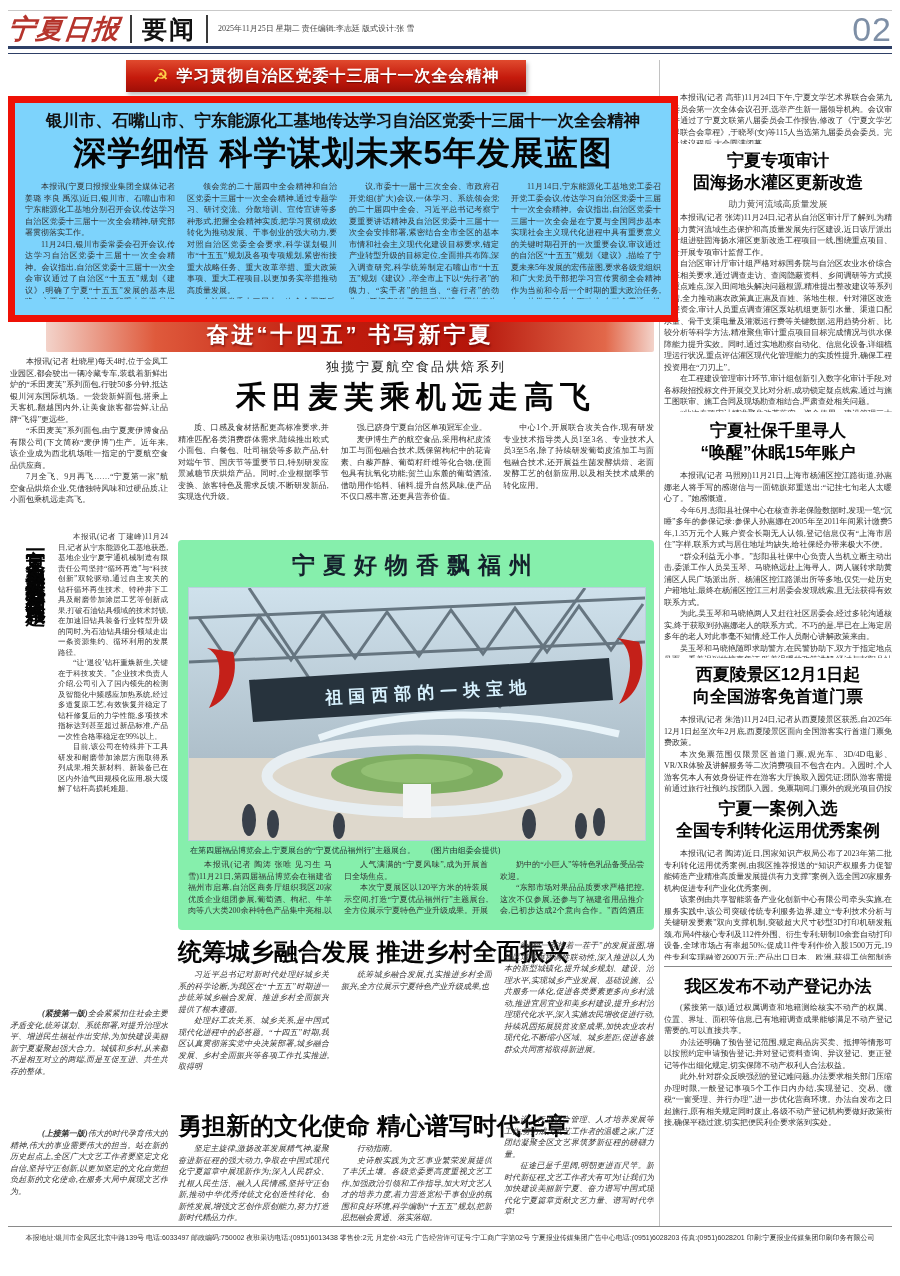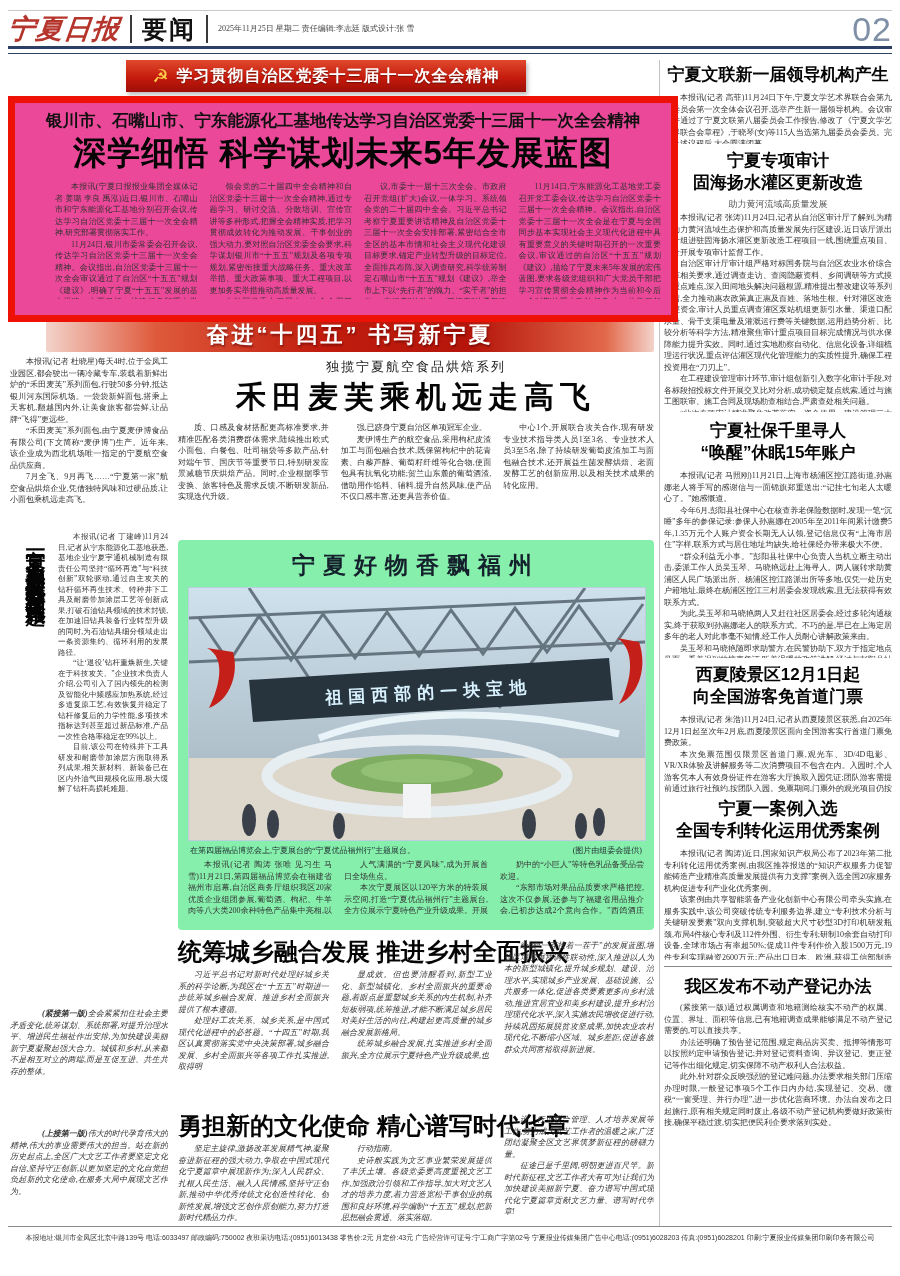--- a/index.html
+++ b/index.html
@@ -32,26 +32,26 @@
   #banner-top{left:126px;top:60px;width:400px;height:32px;
       background:linear-gradient(180deg,#e04a2e 0%,#c51a0c 55%,#9e0e06 100%);
       display:flex;align-items:center;justify-content:center;gap:8px;
       box-shadow:2px 3px 4px rgba(0,0,0,.25);}
   #banner-top .label{color:#fff;font-weight:bold;font-size:16px;letter-spacing:1px;
       font-family:"Liberation Sans",sans-serif;text-shadow:0 1px 1px rgba(0,0,0,.4);}
   #banner-top .emblem{font-family:"DejaVu Sans",sans-serif;color:#ffd24a;font-size:18px;line-height:18px;}
 
   
   #lead-box{left:8px;top:96px;width:636px;height:198px;border:7px solid #ee1106;z-index:5;
-            background:#ec4899;padding:6px 10px 8px 10px;}
+            background:#7dd3fc;padding:6px 10px 8px 10px;}
   #lead-kicker{font-weight:bold;font-size:16.5px;line-height:22px;text-align:center;color:#111;
                font-family:"Liberation Sans",sans-serif;}
   #lead-headline{font-weight:bold;font-size:33px;line-height:40px;text-align:center;color:#050505;
                  font-family:"Liberation Sans",sans-serif;letter-spacing:1px;margin-top:2px;}
-  #lead-cols{margin-top:8px;height:118px;margin-left:30px;}
+  #lead-cols{margin-top:8px;height:118px;}
 
   
   #banner-mid{left:46px;top:318px;width:608px;height:34px;
       background:linear-gradient(90deg,#f3d3ca 0%,#df5a3c 18%,#c01d0e 45%,#b5150a 70%,#e2684a 92%,#f3d3ca 100%);
       display:flex;align-items:center;justify-content:center;border-radius:2px;}
   #banner-mid .label{color:#fff;font-weight:bold;font-size:22px;letter-spacing:3px;
       font-family:"Liberation Sans",sans-serif;text-shadow:1px 2px 2px rgba(90,0,0,.55);}
 
   
   #hetian-left{left:10px;top:356px;width:158px;height:168px;}
@@ -60,21 +60,21 @@
   #hetian-headline{font-weight:bold;font-size:30px;line-height:36px;color:#050505;letter-spacing:6px;
                    font-family:"Liberation Sans",sans-serif;margin-top:3px;}
   #hetian-cols{left:178px;top:422px;width:476px;height:108px;}
 
   
   #photo-panel{left:178px;top:540px;width:476px;height:390px;background:#86efac;border-radius:4px;
                padding:8px 10px;box-sizing:border-box;}
   #photo-header{font-weight:bold;font-size:23px;letter-spacing:8px;text-align:center;color:#14202c;
                 font-family:"Liberation Sans",sans-serif;margin:2px 0 6px 0;}
   #photo-frame{width:456px;height:252px;overflow:hidden;border:1px solid #b9cfdd;background:#cfe0ea;}
-  #photo-caption-row{display:flex;justify-content:space-between;margin:4px 2px 3px 2px;gap:16px;}
+  #photo-caption-row{display:flex;justify-content:flex-start;margin:4px 2px 3px 2px;gap:16px;}
   #photo-caption-row .cap{font-size:8px;color:#233;}
   #photo-cols{height:58px;}
 
   
   .comment-wrap{display:flex;gap:12px;}
   .comment-main{width:314px;}
   .comment-head{font-weight:bold;font-size:24px;line-height:24px;text-align:center;color:#050505;
                 font-family:"Liberation Sans",sans-serif;margin-bottom:5px;white-space:nowrap;}
   .comment-cols{display:flex;gap:12px;overflow:hidden;}
   .comment-col3{width:150px;overflow:hidden;}
@@ -244,21 +244,20 @@
 
   <div class="abs comment-wrap" id="comment1">
     <div class="comment-main">
       <div class="comment-head">统筹城乡融合发展 推进乡村全面振兴</div>
       <div class="comment-cols t8 italic">
         <div class="col">
             <p class="para">习近平总书记对新时代处理好城乡关系的科学论断,为我区在“十五五”时期进一步统筹城乡融合发展、推进乡村全面振兴提供了根本遵循。</p>
             <p class="para">处理好工农关系、城乡关系,是中国式现代化进程中的必答题。“十四五”时期,我区认真贯彻落实党中央决策部署,城乡融合发展、乡村全面振兴等各项工作扎实推进,取得明</p>
           </div>
         <div class="col">
-            <p class="para">显成效。但也要清醒看到,新型工业化、新型城镇化、乡村全面振兴的重要命题,着眼点是重塑城乡关系的内生机制,补齐短板弱项,统筹推进,才能不断满足城乡居民对美好生活的向往,构建起更高质量的城乡融合发展新格局。</p>
             <p class="para">统筹城乡融合发展,扎实推进乡村全面振兴,全方位展示宁夏特色产业升级成果,也</p>
           </div>
       </div>
     </div>
     <div class="comment-col3 t8 italic">
         <p class="para">绘就“一茬接着一茬干”的发展蓝图,增强区域发展协调性联动性,深入推进以人为本的新型城镇化,提升城乡规划、建设、治理水平,实现城乡产业发展、基础设施、公共服务一体化,促进各类要素更多向乡村流动,推进宜居宜业和美乡村建设,提升乡村治理现代化水平,深入实施农民增收促进行动,持续巩固拓展脱贫攻坚成果,加快农业农村现代化,不断缩小区域、城乡差距,促进各族群众共同富裕取得新进展。</p>
       </div>
   </div>
 
   <div class="abs comment-wrap" id="comment2">
@@ -289,21 +288,20 @@
       </div>
   </div>
 
   <div class="abs t8 italic clip" id="jumpA">
     <p class="para"><span class="jump-label">(紧接第一版)</span><span>全会紧紧扣住社会主要矛盾变化,统筹谋划、系统部署,对提升治理水平、增进民生福祉作出安排,为加快建设美丽新宁夏凝聚起强大合力。城镇和乡村,从来都不是相互对立的两端,而是互促互进、共生共存的整体。</span></p>
   </div>
   <div class="abs t8 italic clip" id="jumpB">
     <p class="para"><span class="jump-label">(上接第一版)</span><span>伟大的时代孕育伟大的精神,伟大的事业需要伟大的担当。站在新的历史起点上,全区广大文艺工作者要坚定文化自信,坚持守正创新,以更加坚定的文化自觉担负起新的文化使命,在服务大局中展现文艺作为。</span></p>
   </div>
 
-  <div class="abs rr rr-head" style="top:64px;">宁夏文联新一届领导机构产生</div>
   <div class="abs rr t8 clip" style="top:92px;height:52px;">
       <p class="para">本报讯(记者 高菲)11月24日下午,宁夏文学艺术界联合会第九届委员会第一次全体会议召开,选举产生新一届领导机构。会议审议并通过了宁夏文联第八届委员会工作报告,修改了《宁夏文学艺术界联合会章程》,于晓琴(女)等115人当选第九届委员会委员。完成上述议程后,大会圆满闭幕。</p>
     </div>
 
   <div class="abs rr rr-head" style="top:150px;">宁夏专项审计
 固海扬水灌区更新改造</div>
   <div class="abs rr rr-sub" style="top:198px;">助力黄河流域高质量发展</div>
   <div class="abs rr t8 clip" style="top:212px;height:200px;">
       <p class="para">本报讯(记者 张涛)11月24日,记者从自治区审计厅了解到,为精准助力黄河流域生态保护和高质量发展先行区建设,近日该厅派出审计组进驻固海扬水灌区更新改造工程项目一线,围绕重点项目、资金开展专项审计监督工作。</p>
       <p class="para">自治区审计厅审计组严格对标国务院与自治区农业水价综合改革相关要求,通过调查走访、查阅隐蔽资料、乡间调研等方式摸清重点难点,深入田间地头解决问题根源,精准提出整改建议等系列举措,全力推动惠农政策真正惠及百姓、落地生根。针对灌区改造工程资金,审计人员重点调查灌区泵站机组更新引水量、渠道口配水量、骨干支渠电量及灌溉运行费等关键数据,运用趋势分析、比较分析等科学方法,精准聚焦审计重点项目目标完成情况与供水保障能力提升实效。同时,通过实地勘察自动化、信息化设备,详细梳理运行状况,重点评估灌区现代化管理能力的实质性提升,确保工程投资用在“刀刃上”。</p>

